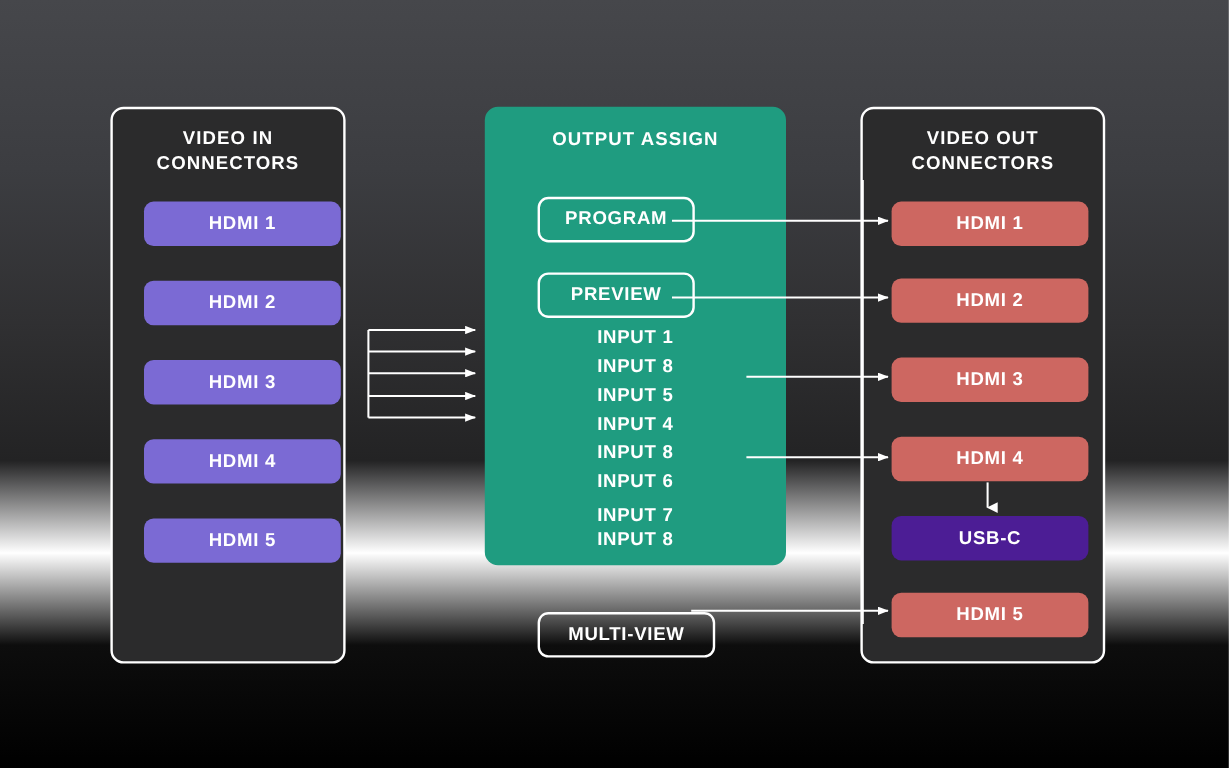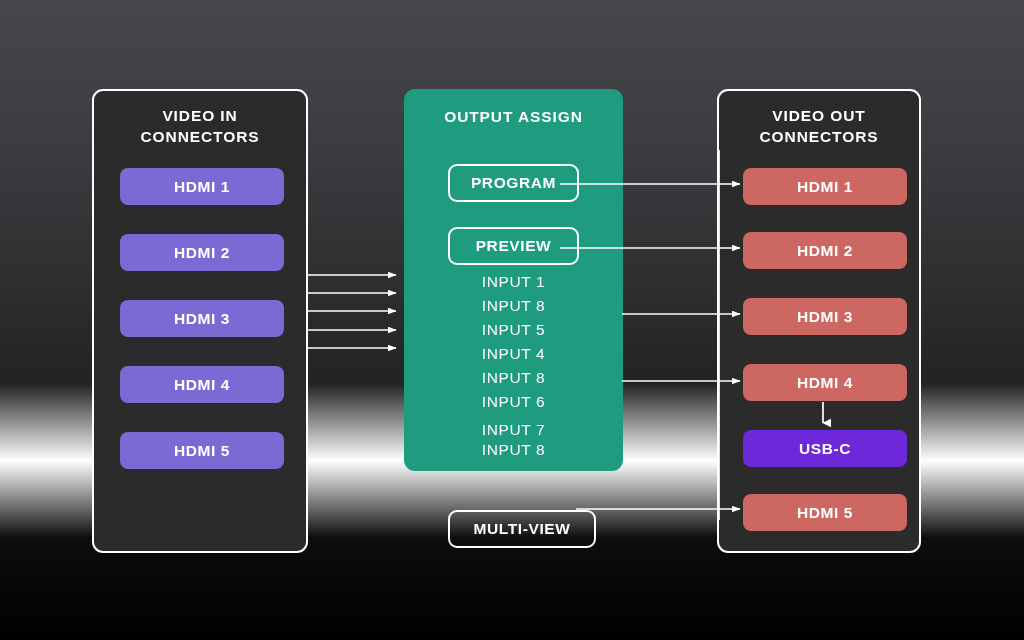--- a/index.html
+++ b/index.html
@@ -54,31 +54,31 @@
     border-radius:9px;
   }
 
   
   .input-row {
     position:absolute;
     left:0; right:0;
     text-align:center;
     color:#ffffff;
     font-size:15.5px;
-    font-weight:normal;
+    font-weight:bold;
     letter-spacing:0.6px;
   }
 
   
   #wires { position:absolute; left:0; top:0; width:1024px; height:640px; }
 </style>
 </head>
 <body>
 
-<div class="panel panel-outline" style="left:92px; top:89px; width:216px; height:464px;">
+<div class="panel panel-outline" style="left:92px; top:89px; width:196px; height:464px;">
   <div class="panel-title" style="top:14px;">
     <div>VIDEO IN</div>
     <div>CONNECTORS</div>
   </div>
 
   <div class="chip" style="left:26px; top:77px; width:164px; height:37px; background:#7b6ad4;">
     <span>HDMI 1</span>
   </div>
   <div class="chip" style="left:26px; top:143px; width:164px; height:37px; background:#7b6ad4;">
     <span>HDMI 2</span>
@@ -87,21 +87,21 @@
     <span>HDMI 3</span>
   </div>
   <div class="chip" style="left:26px; top:275px; width:164px; height:37px; background:#7b6ad4;">
     <span>HDMI 4</span>
   </div>
   <div class="chip" style="left:26px; top:341px; width:164px; height:37px; background:#7b6ad4;">
     <span>HDMI 5</span>
   </div>
 </div>
 
-<div class="panel panel-filled" style="left:404px; top:89px; width:219px; height:382px; background:#1f9c80;">
+<div class="panel panel-filled" style="left:404px; top:89px; width:251px; height:382px; background:#1f9c80;">
   <div class="panel-title" style="top:17px;">OUTPUT ASSIGN</div>
 
   <div class="chip chip-outline" style="left:44px; top:138px; width:131px; height:38px;">
     <span>PREVIEW</span>
   </div>
   <div class="chip chip-outline" style="left:44px; top:75px; width:131px; height:38px;">
     <span>PROGRAM</span>
   </div>
 
   <div class="input-row" style="top:184px;">INPUT 1</div>
@@ -129,21 +129,21 @@
   </div>
   <div class="chip" style="left:24px; top:141px; width:164px; height:37px; background:#cd6761;">
     <span>HDMI 2</span>
   </div>
   <div class="chip" style="left:24px; top:207px; width:164px; height:37px; background:#cd6761;">
     <span>HDMI 3</span>
   </div>
   <div class="chip" style="left:24px; top:273px; width:164px; height:37px; background:#cd6761;">
     <span>HDMI 4</span>
   </div>
-  <div class="chip" style="left:24px; top:339px; width:164px; height:37px; background:#6d28d9;">
+  <div class="chip" style="left:24px; top:339px; width:164px; height:37px; background:#4c1d95;">
     <span>USB-C</span>
   </div>
   <div class="chip" style="left:24px; top:403px; width:164px; height:37px; background:#cd6761;">
     <span>HDMI 5</span>
   </div>
 </div>
 
 <svg id="wires" viewBox="0 0 1024 640" width="1024" height="640">
   <defs>
     <marker id="arrow" markerWidth="9" markerHeight="7" refX="8.4" refY="3.5" orient="auto" markerUnits="userSpaceOnUse">

